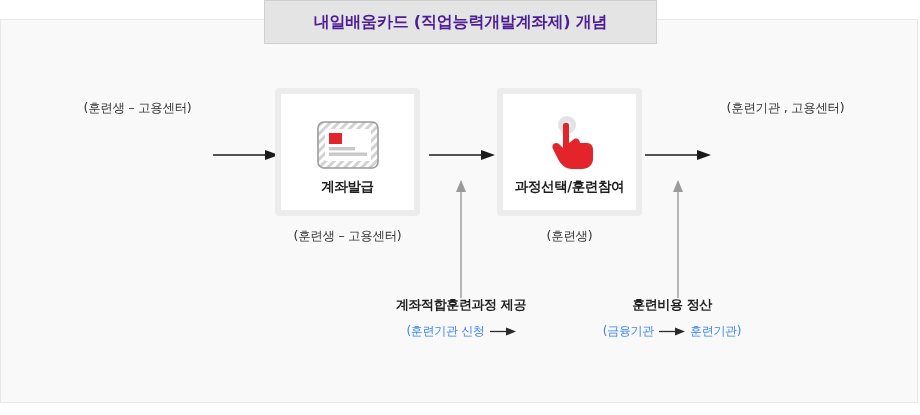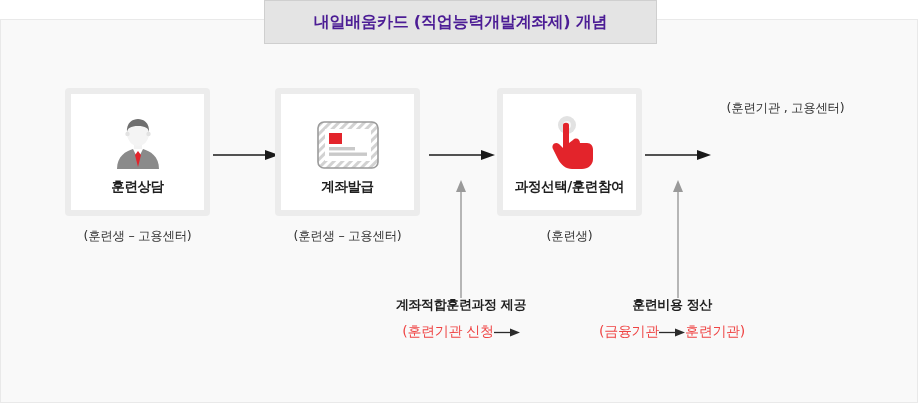--- a/index.html
+++ b/index.html
@@ -129,26 +129,27 @@
     white-space: nowrap;
   }
   .note .note-title {
     font-size: 13px;
     font-weight: bold;
     color: #1f1f1f;
     letter-spacing: -0.4px;
   }
   .note .note-sub {
     margin-top: 9px;
-    font-size: 14px;
-    color: #ef4444;
+    font-size: 12px;
+    color: #3b82f6;
     letter-spacing: -0.3px;
     display: flex;
     align-items: center;
     justify-content: center;
+    gap: 5px;
   }
   .note .note-sub .mini-arrow { display: inline-flex; }
 
   #note-1 { left: 341px; top: 296px; width: 240px; }
   #note-2 { left: 568px; top: 296px; width: 208px; }
 
   
   .icon-person { width: 54px; height: 50px; }
   .icon-card   { width: 62px; height: 48px; }
   .icon-hand   { width: 54px; height: 54px; }
@@ -159,42 +160,20 @@
 
 <div id="stage">
 
   <div class="panel"></div>
 
   <div class="title-chip">
     <span class="title-text">내일배움카드 (직업능력개발계좌제) 개념</span>
   </div>
 
   <div class="node" id="node-1">
-    <div class="card">
-      <div class="icon-wrap">
-        <svg class="icon-person" viewBox="0 0 54 50" xmlns="http://www.w3.org/2000/svg">
-
-          <path d="M6 50 C6 37 15 32 22 30 L32 30 C39 32 48 37 48 50 Z" fill="#8a8a8a"></path>
-
-          <path d="M22 30 L27 40 L32 30 L29 28 L25 28 Z" fill="#ffffff"></path>
-
-          <path d="M27 32 L24 36 L27 48 L30 36 Z" fill="#e3242b"></path>
-
-          <rect x="23" y="22" width="8" height="8" fill="#f2f2f2"></rect>
-
-          <ellipse cx="27" cy="14" rx="11" ry="13" fill="#f4f4f4"></ellipse>
-
-          <path d="M16 14 C15 3 22 0 27 0 C32 0 39 3 38 14 C38 9 34 7 27 7 C20 7 16 9 16 14 Z" fill="#6f6f6f"></path>
-
-          <circle cx="16.5" cy="15" r="2.2" fill="#e2e2e2"></circle>
-          <circle cx="37.5" cy="15" r="2.2" fill="#e2e2e2"></circle>
-        </svg>
-      </div>
-      <div class="card-label">훈련상담</div>
-    </div>
     <div class="caption">(훈련생 – 고용센터)</div>
   </div>
 
   <div class="h-arrow" id="harrow-1">
     <svg width="66" height="12" viewBox="0 0 66 12" xmlns="http://www.w3.org/2000/svg">
       <line x1="0" y1="6" x2="54" y2="6" stroke="#1a1a1a" stroke-width="1.6"></line>
       <polygon points="52,1 66,6 52,11" fill="#1a1a1a"></polygon>
     </svg>
   </div>
 

